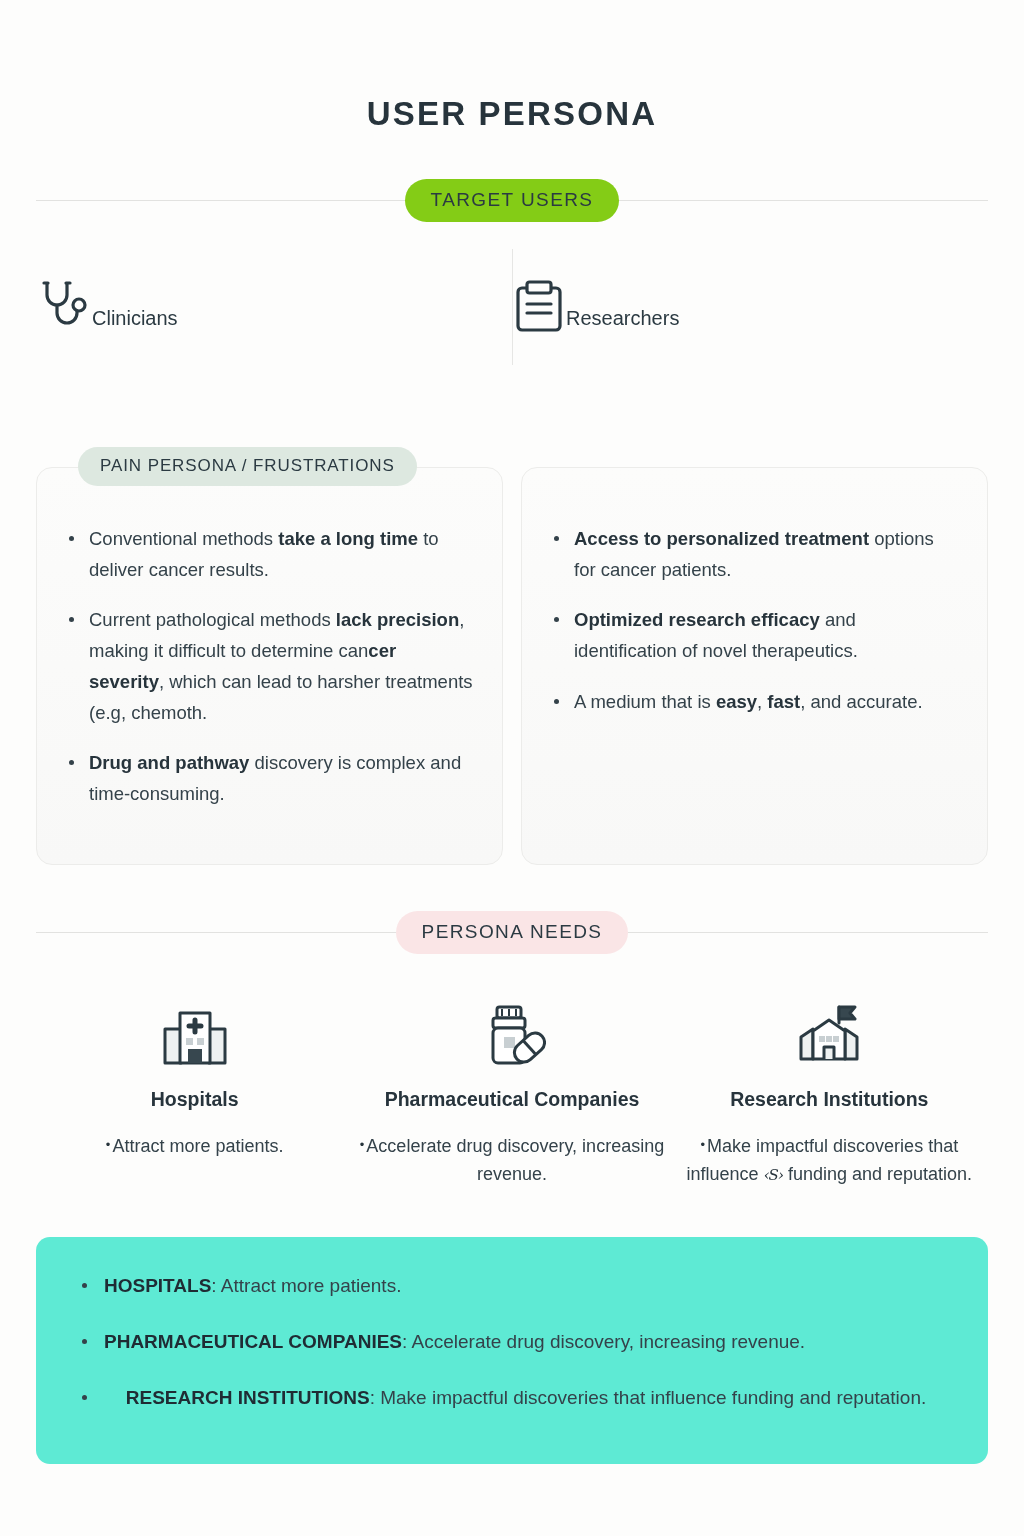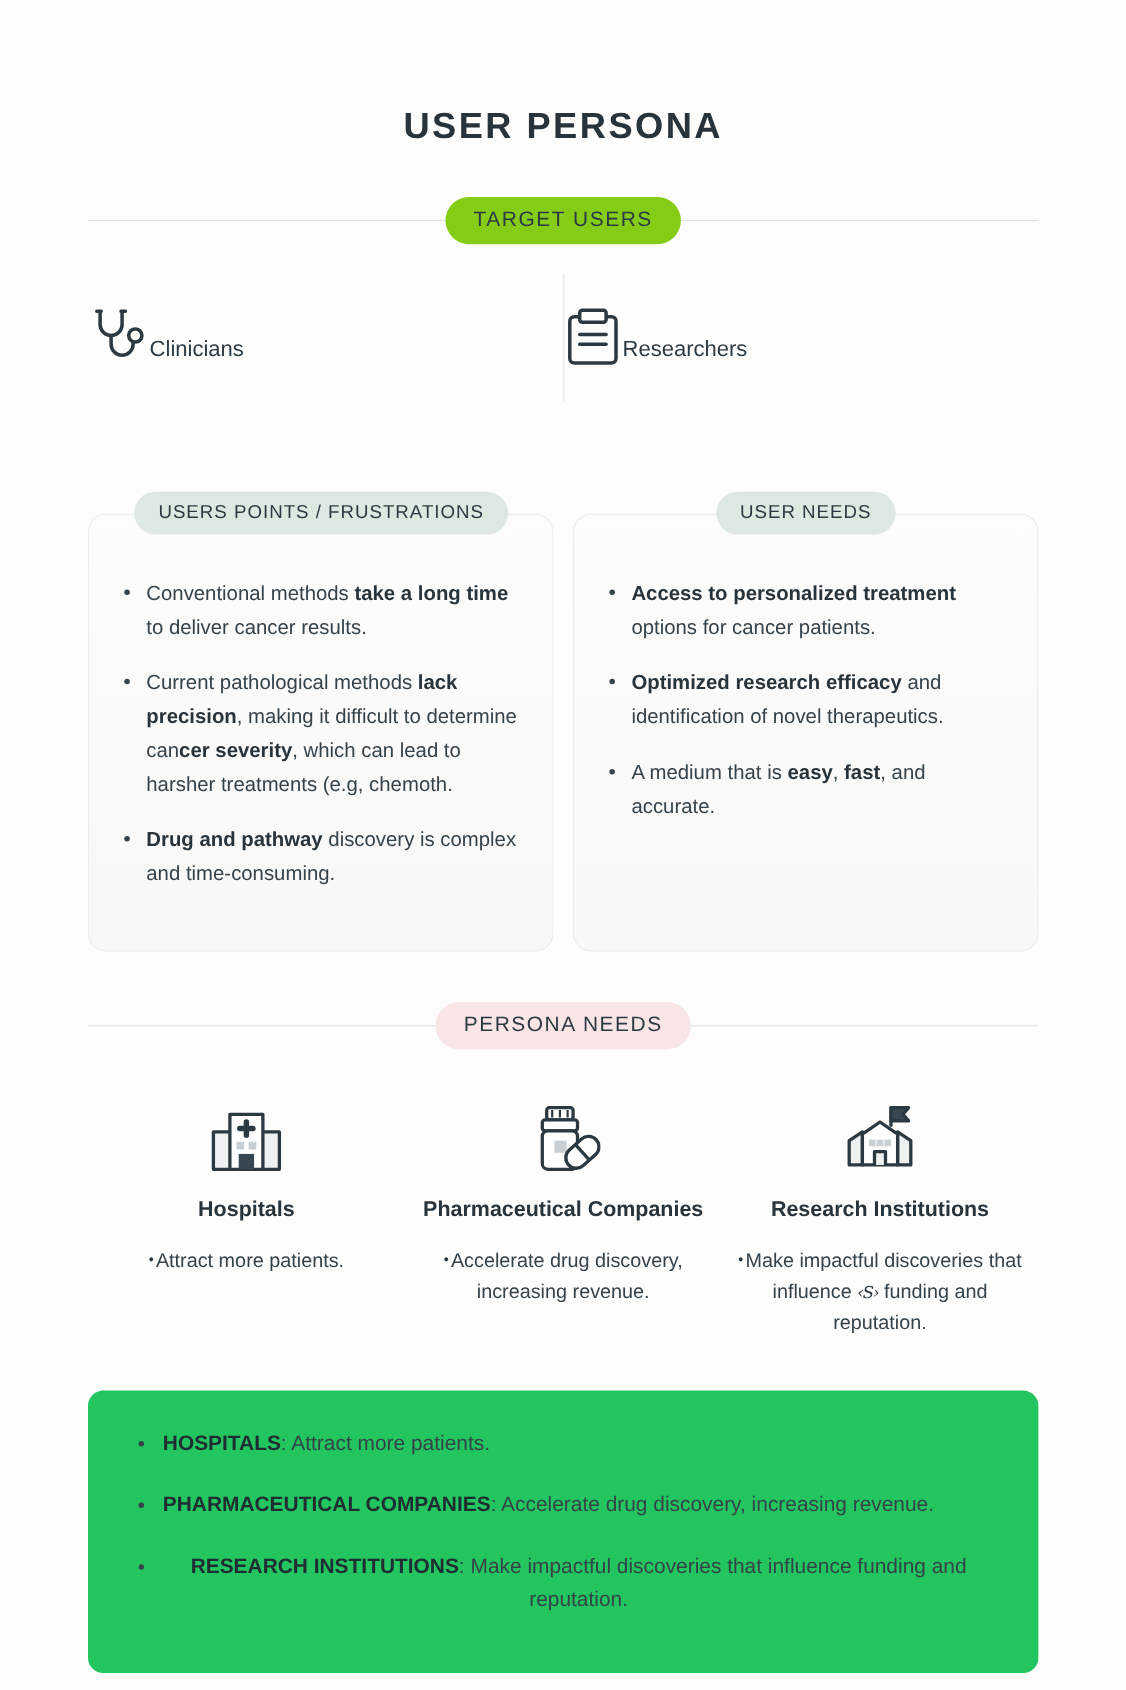--- a/index.html
+++ b/index.html
@@ -6,21 +6,21 @@
 
   body {
     width: 1024px;
     height: 1536px;
     background: #fdfdfc;
     font-family: "Liberation Sans", sans-serif;
     color: #2b3a42;
     overflow: hidden;
   }
 
-  .page { position: relative; width: 1024px; height: 1536px; padding: 0 80px; }
+  .page { position: relative; width: 1024px; height: 1536px; padding: 0 36px; }
 
   
   .page-title {
     text-align: center;
     font-size: 33px;
     letter-spacing: 2.2px;
     font-weight: 600;
     color: #27343c;
     padding-top: 95px;
   }
@@ -174,21 +174,21 @@
     font-family: "DejaVu Serif", serif;
     font-size: 15px;
     font-style: italic;
     letter-spacing: -1px;
     color: #27343c;
   }
 
   
   .summary {
     margin-top: 48px;
-    background: #22c55e;
+    background: #5eead4;
     border-radius: 14px;
     padding: 34px 40px 36px;
   }
   .summary ul { list-style: none; }
   .summary li {
     position: relative;
     padding-left: 28px;
     margin-bottom: 26px;
     font-size: 19px;
     line-height: 1.58;
@@ -236,32 +236,31 @@
           <path d="M15 24 h24 M15 33 h24"></path>
         </svg>
       </div>
       <div class="user-label">Researchers</div>
     </div>
   </div>
 
   <div class="cards-row">
 
     <div class="card-wrap">
-      <span class="card-pill left">USERS POINTS / FRUSTRATIONS</span>
+      <span class="card-pill left">PAIN PERSONA / FRUSTRATIONS</span>
       <div class="card">
         <ul class="bullets">
             <li><span>Conventional methods </span><b>take a long time</b><span> to deliver cancer results.</span></li>
             <li><span>Current pathological methods </span><b>lack precision</b><span>, making it difficult to determine can</span><b>cer severity</b><span>, which can lead to harsher treatments (e.g, chemoth.</span></li>
             <li><b>Drug and pathway</b><span> discovery is complex and time-consuming.</span></li>
           </ul>
       </div>
     </div>
 
     <div class="card-wrap">
-      <span class="card-pill right">USER NEEDS</span>
       <div class="card">
         <ul class="bullets">
             <li><b>Access to personalized treatment</b><span> options for cancer patients.</span></li>
             <li><b>Optimized research efficacy</b><span> and identification of novel therapeutics.</span></li>
             <li><span>A medium that is </span><b>easy</b><span>, </span><b>fast</b><span>, and accurate.</span></li>
           </ul>
       </div>
     </div>
 
   </div>

